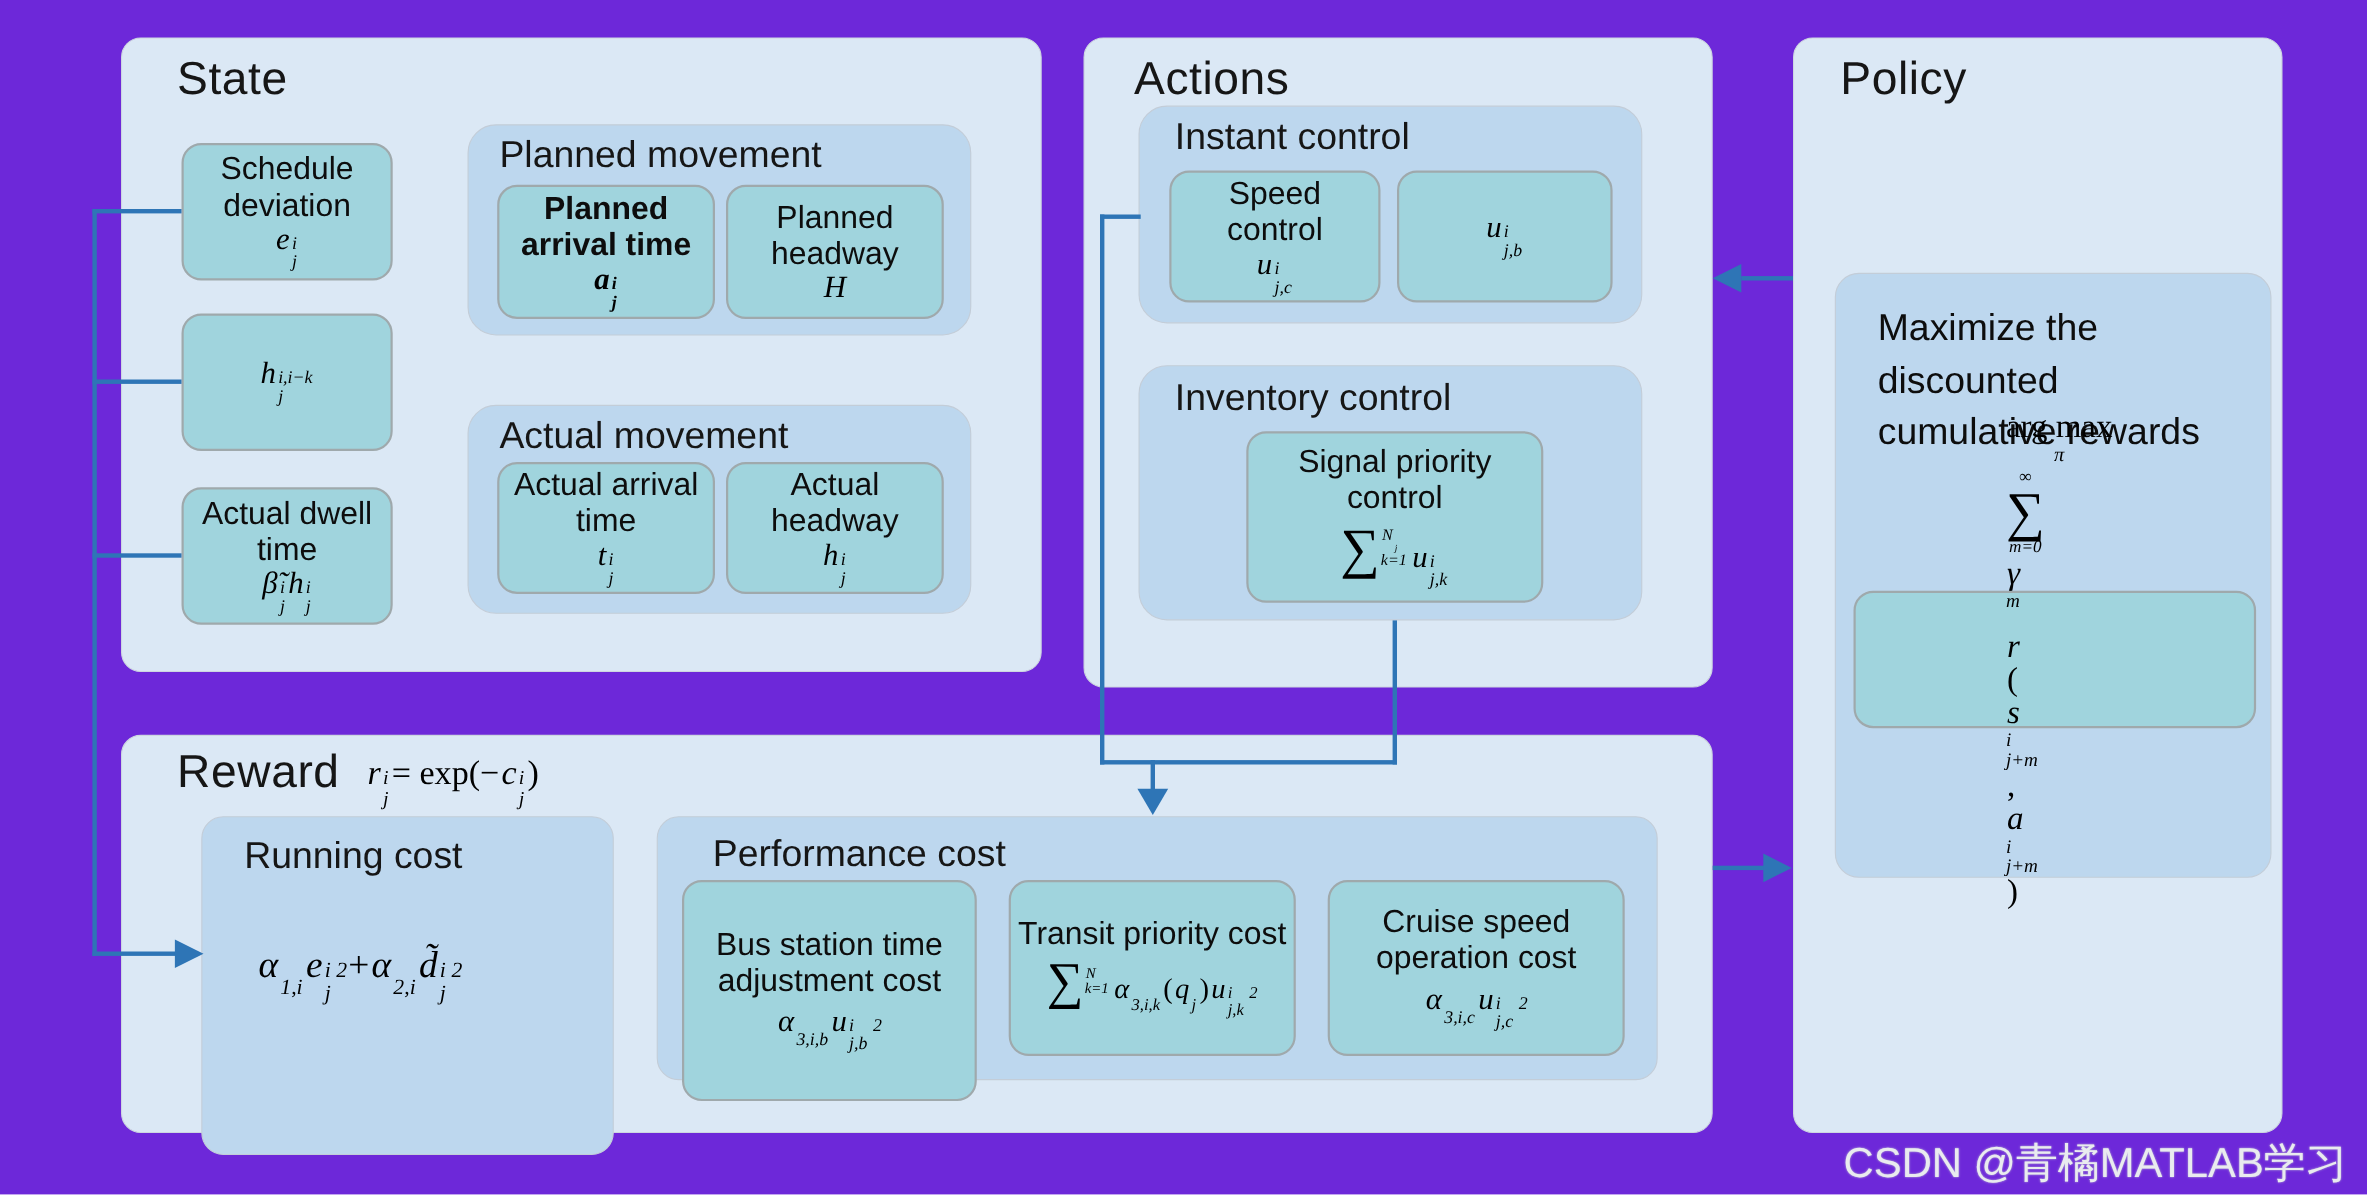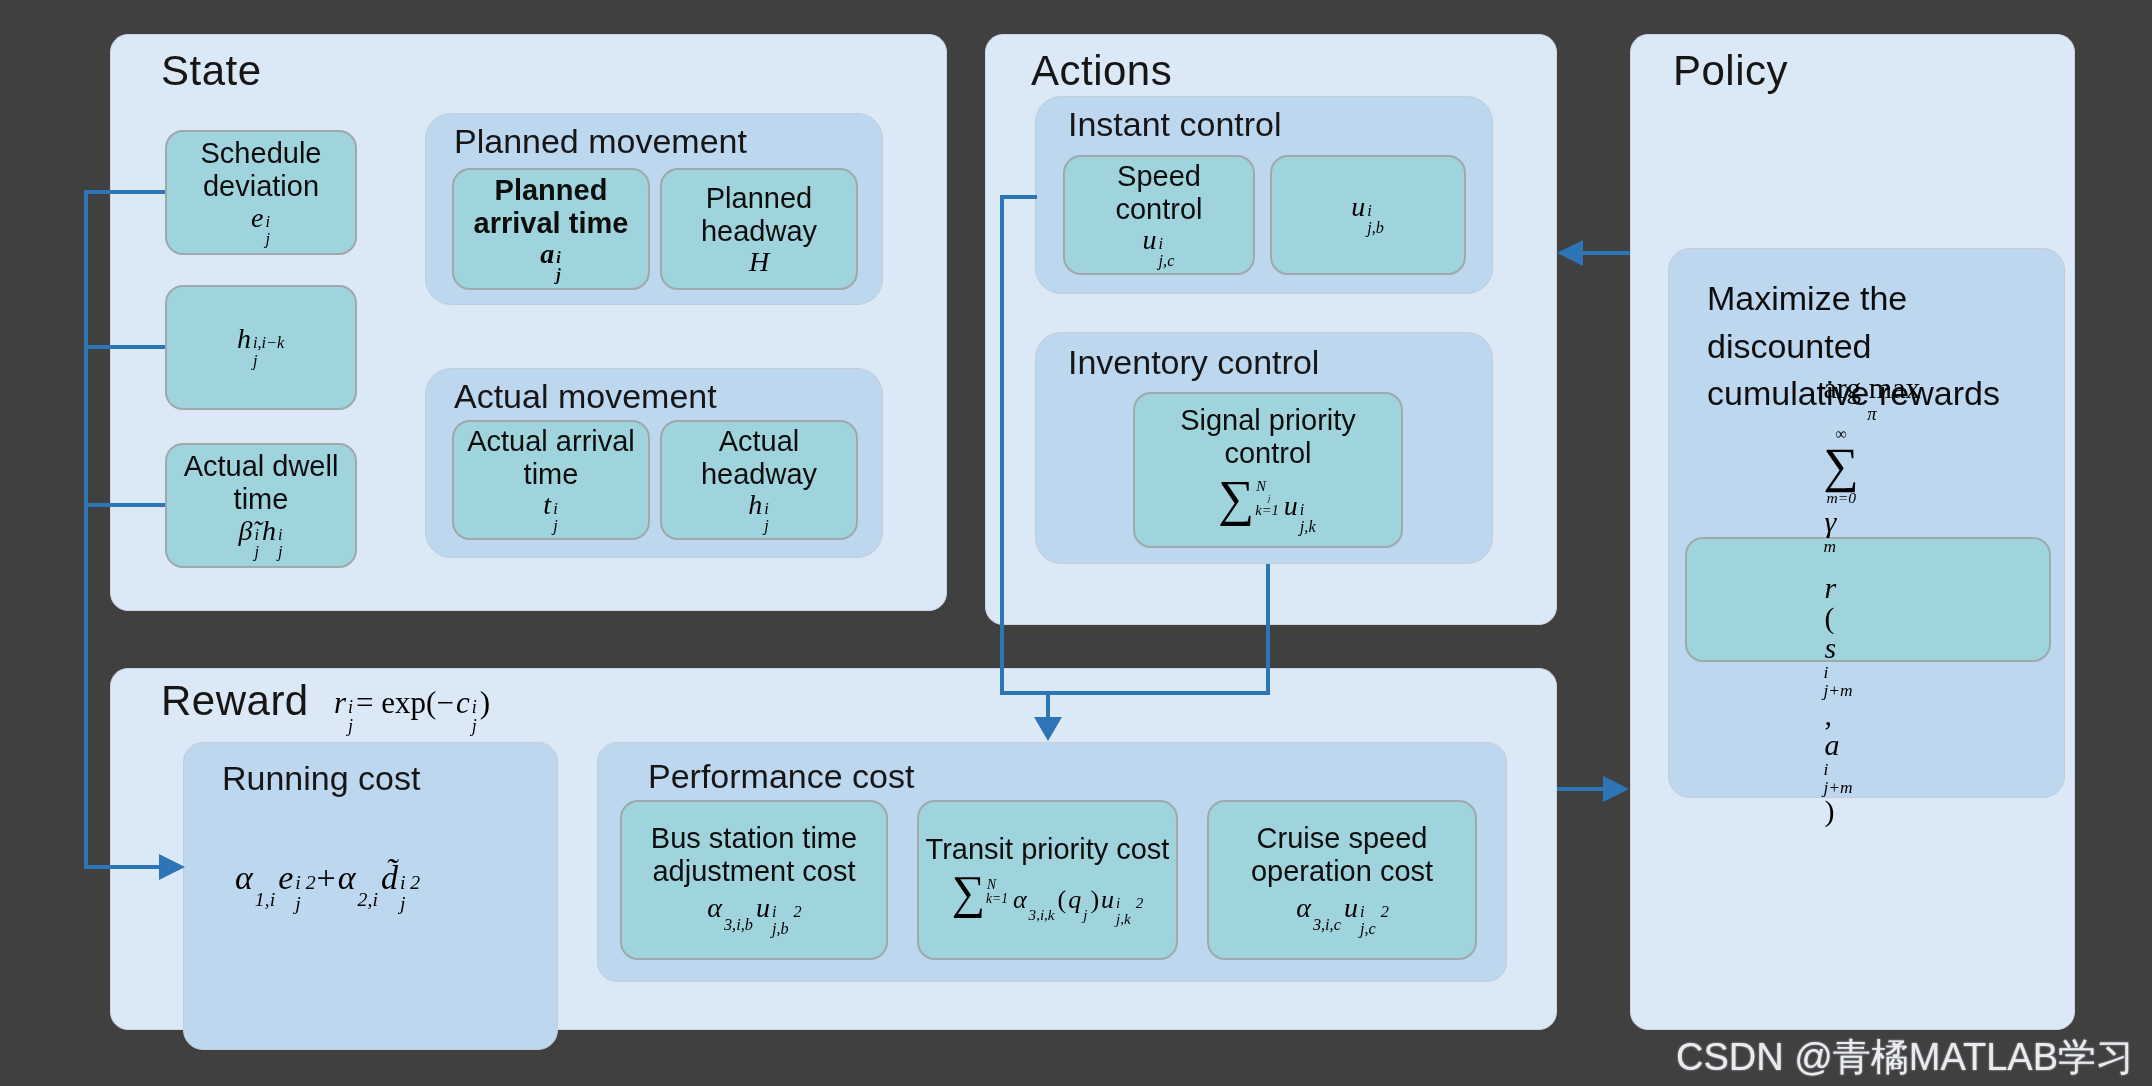--- a/index.html
+++ b/index.html
@@ -2,21 +2,21 @@
 <html style="--outer: #dbe8f5; --mid: #bdd7ee; --teal: #a0d4dd; --arrow: #2e75b6;"><head>
 <meta charset="utf-8">
 <style>
   :root{
     --outer:#dbe8f5; --mid:#bdd7ee; --teal:#a0d4dd; --arrow:#2e75b6;
     --ink:#141414; --border-outer:#cdd6e0; --border-mid:#c3cdd8; --border-teal:#9fa9ac;
   }
   *{margin:0;padding:0;box-sizing:border-box;}
   html,body{background:#ffffff;}
   body{font-family:"Liberation Sans",sans-serif;color:var(--ink);}
-  .canvas{position:relative;width:2152px;height:1086px;background:#404040;overflow:hidden;}
+  .canvas{position:relative;width:2152px;height:1086px;background:#6d28d9;overflow:hidden;}
   .abs{position:absolute;}
   .panel-outer{background:var(--outer);border:1px solid var(--border-outer);border-radius:18px;}
   .panel-mid{background:var(--mid);border:1px solid var(--border-mid);border-radius:26px;}
   .box-teal{background:var(--teal);border:2px solid var(--border-teal);border-radius:18px;
             display:flex;flex-direction:column;align-items:center;justify-content:center;
             text-align:center;padding:4px 6px;}
   .sec-title{font-size:42px;color:#161616;letter-spacing:0.5px;}
   .sub-title{font-size:34px;color:#161616;}
   .label{font-size:29px;line-height:1.15;color:#0d0d0d;}
   .formula{font-family:"Liberation Serif",serif;font-style:italic;font-size:28px;line-height:1;
@@ -260,21 +260,21 @@
         <span class="m-ss">
           <span class="row up">i</span>
           <span class="row dn">j</span>
         </span>
         <span class="m-sup2">2</span>
       </div>
   </div>
   <div class="abs panel-mid" style="left:597px;top:742px;width:910px;height:240px;border-radius:20px;">
     <div class="abs sub-title" style="left:50px;top:14px;">Performance cost</div>
   </div>
-  <div class="abs box-teal" style="left:620px;top:800px;width:268px;height:160px;">
+  <div class="abs box-teal" style="left:620px;top:800px;width:268px;height:201px;">
     <div class="label">Bus station time adjustment cost</div>
     <div class="formula" style="margin-top:6px;">
         <span class="m-var">α</span>
         <span class="m-ss">
           <span class="row up"></span>
           <span class="row dn">3,i,b</span>
         </span>
         <span class="m-var">u</span>
         <span class="m-ss">
           <span class="row up">i</span>

